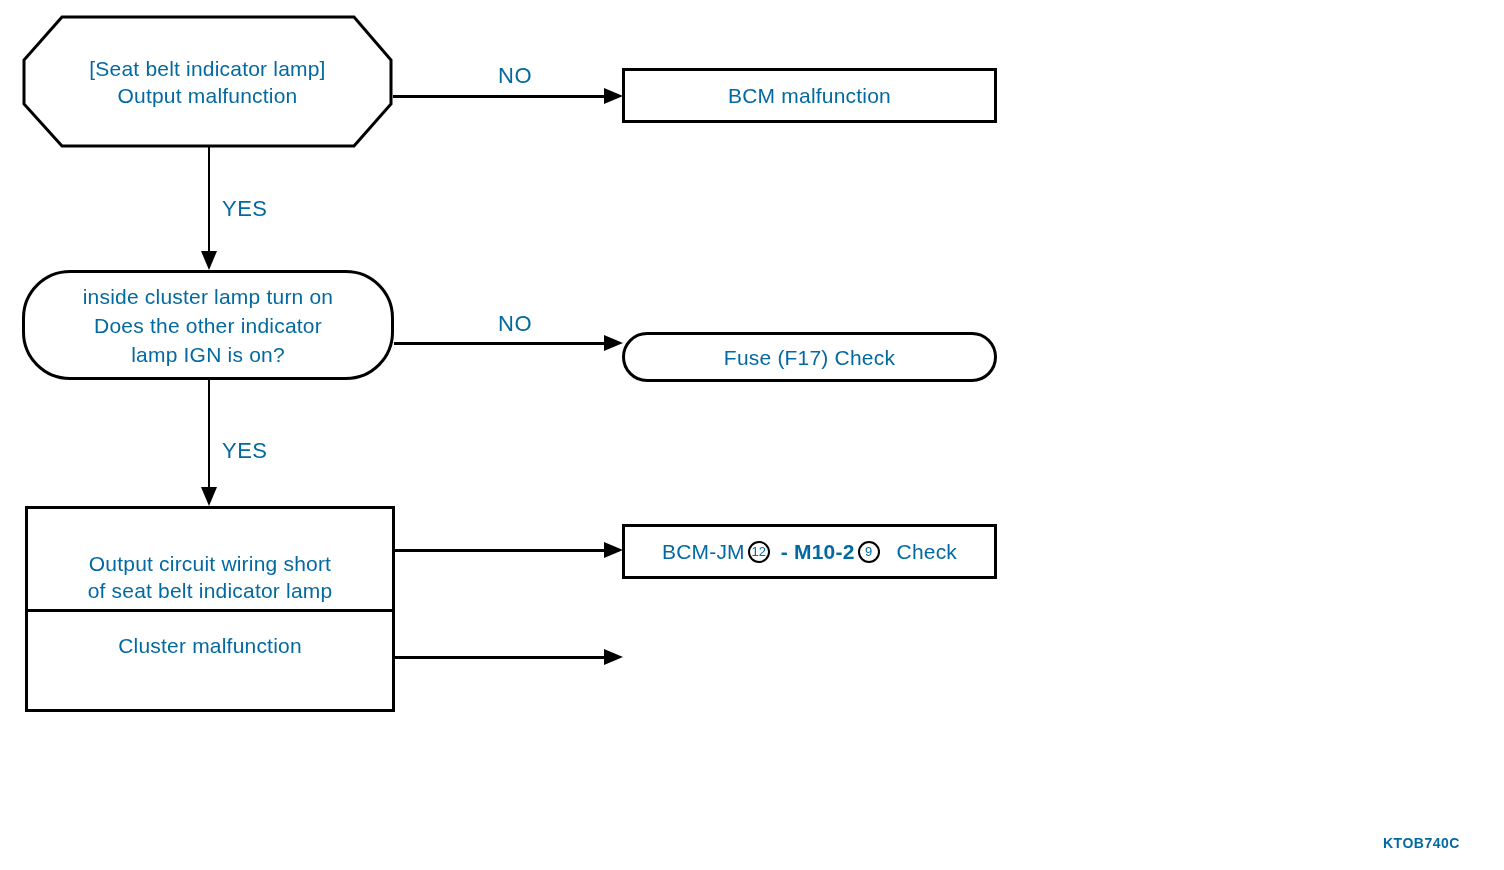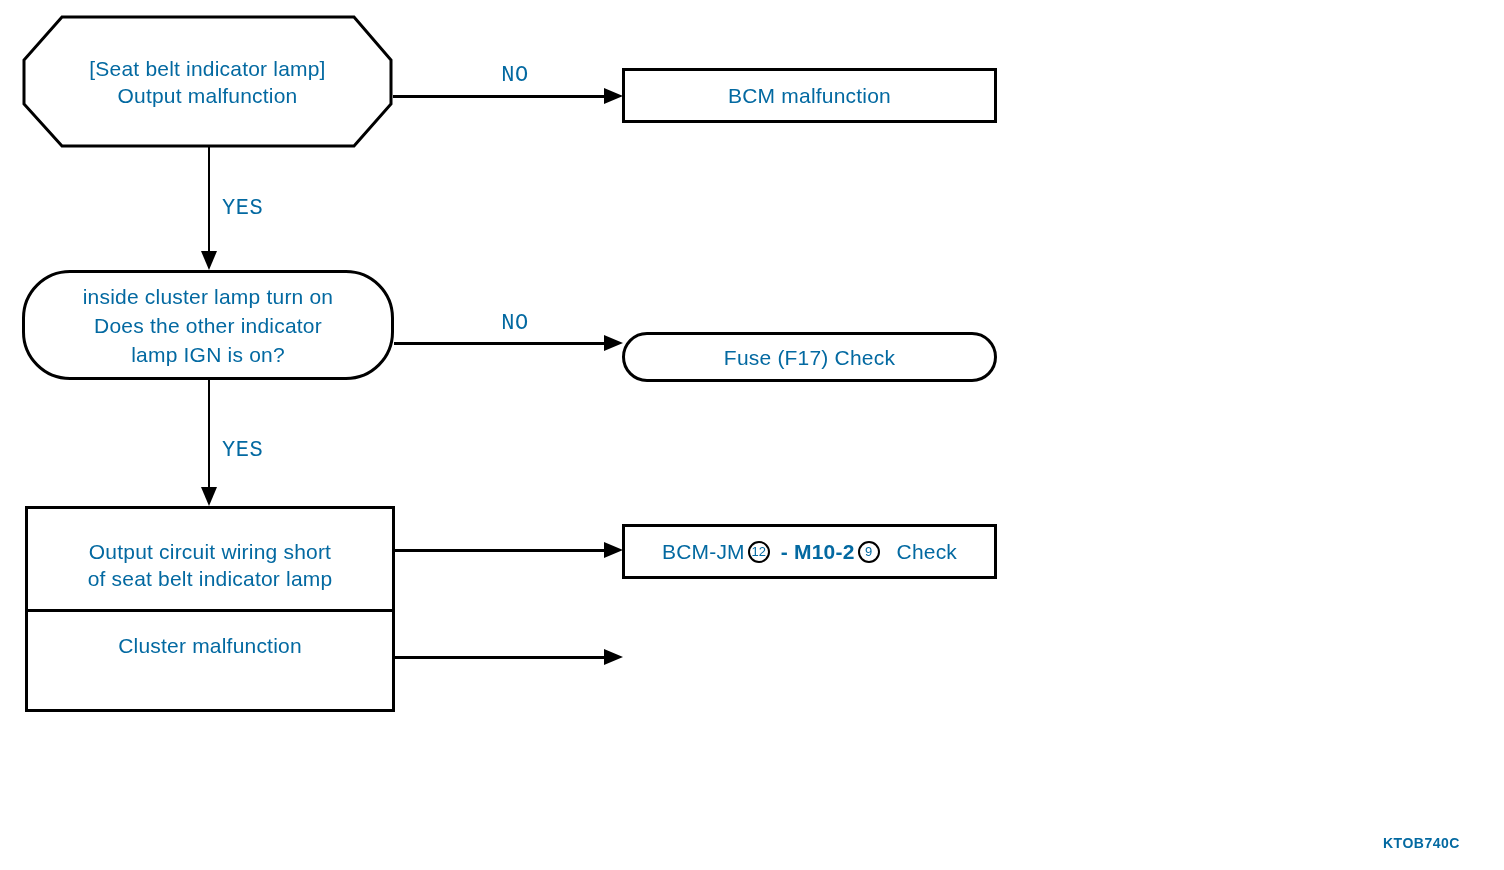--- a/index.html
+++ b/index.html
@@ -67,21 +67,20 @@
     position: absolute;
     width: 0; height: 0;
     border-left: 8px solid transparent;
     border-right: 8px solid transparent;
     border-top: 19px solid #000000;
   }
   .edge-label {
     position: absolute;
     font-size: 22px;
     letter-spacing: 0.5px;
-    font-family: Liberation Mono, monospace;
   }
   .divider {
     position: absolute;
     left: 0;
     width: 100%;
     height: 3px;
     background: #000000;
   }
   .cell {
     position: absolute;
@@ -166,21 +165,21 @@
 
   <div class="node rect-box" style="left:622px; top:332px; width:375px; height:50px;border-radius:25px;">
     <div>Fuse (F17) Check</div>
   </div>
 
   <div class="vline" style="left:208px; top:380px; height:109px;"></div>
   <div class="arrowhead-down" style="left:201px; top:487px;"></div>
   <div class="edge-label" style="left:222px; top:438px;">YES</div>
 
   <div class="node rect-box" style="left:25px; top:506px; width:370px; height:206px; display:block;">
-    <div class="cell" style="top:0; height:112px; font-size:21px; line-height:27px;">
+    <div class="cell" style="top:12px; height:112px; font-size:21px; line-height:27px;">
       <div>Output circuit wiring short</div>
       <div>of seat belt indicator lamp</div>
     </div>
     <div class="divider" style="top:100px;"></div>
     <div class="cell" style="top:86px; height:100px; font-size:21px; line-height:27px;">
       <div>Cluster malfunction</div>
     </div>
   </div>
 
   <div class="hline" style="left:395px; top:549px; width:210px;"></div>

